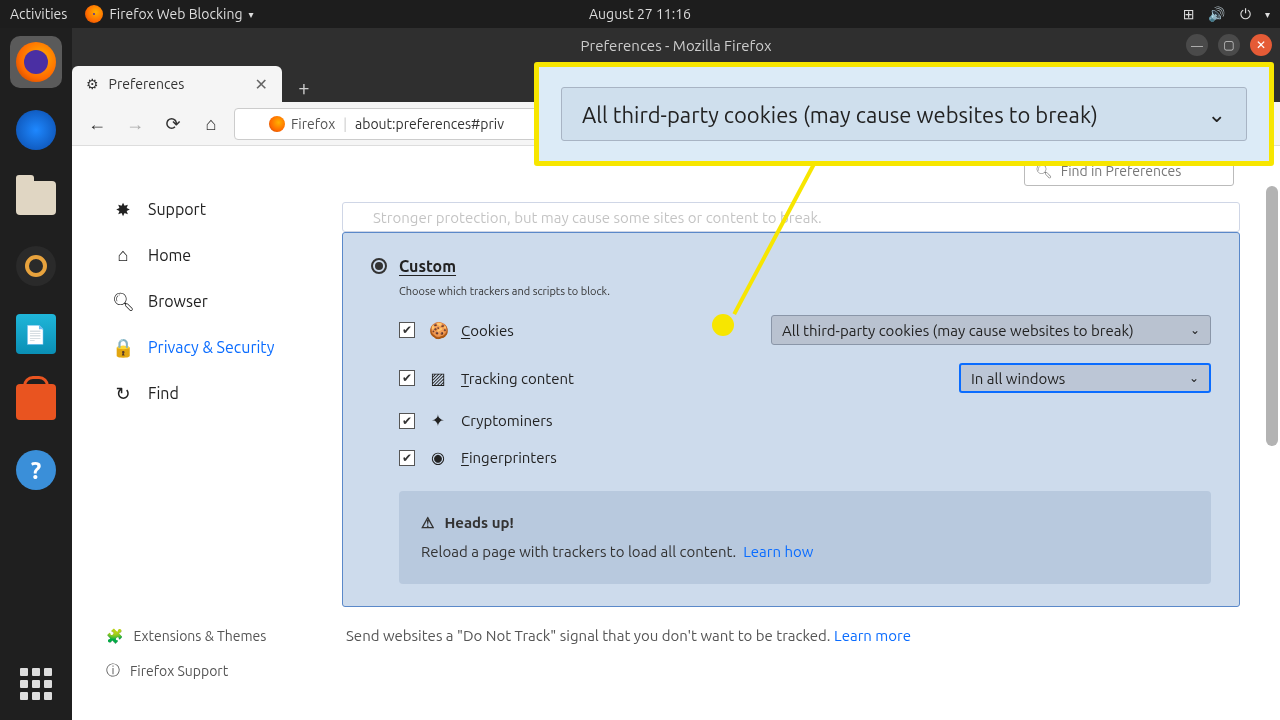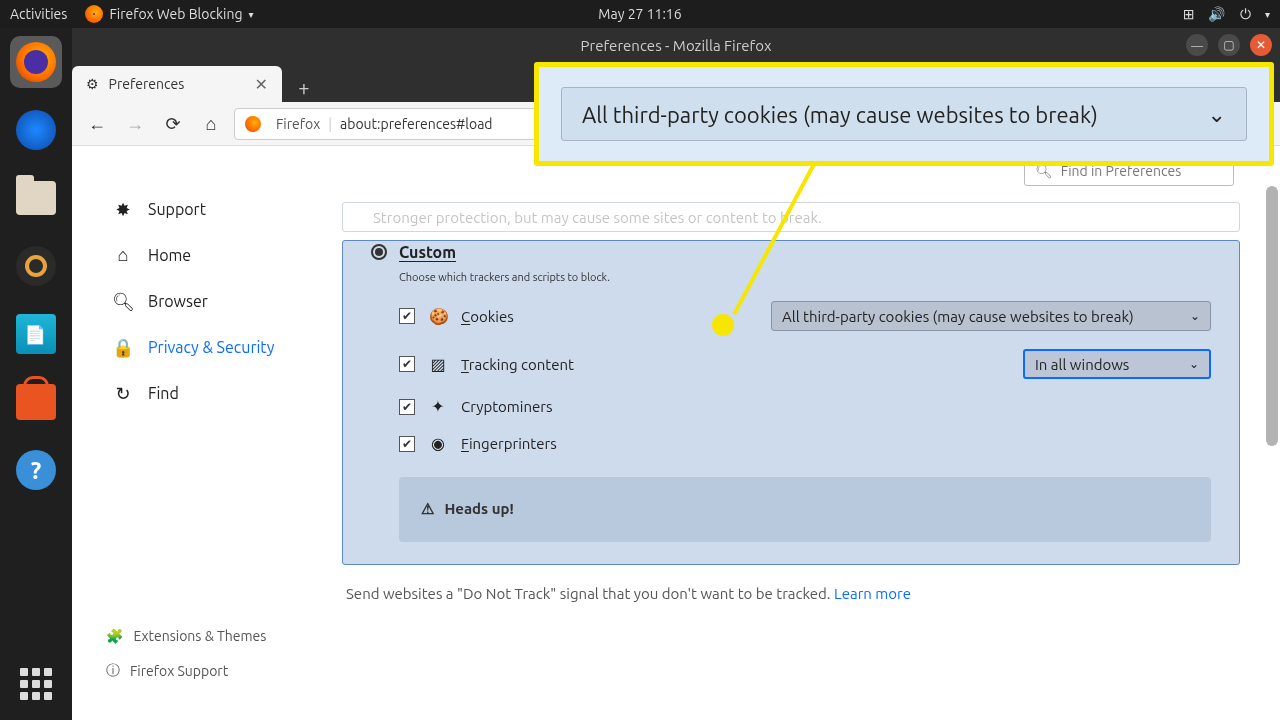--- a/index.html
+++ b/index.html
@@ -41,52 +41,52 @@
 .tabstrip { height:40px; background:#2f2f2f; display:flex; align-items:flex-end;}
 .tab { height:36px; background:#f5f5f5; border-radius:6px 6px 0 0; display:flex; align-items:center; padding:0 14px; gap:10px; min-width:210px; color:#333; font-size:14px;}
 .tab .close-tab { margin-left:auto; color:#666; font-size:16px;}
 .newtab { width:36px; height:30px; color:#ccc; display:flex; align-items:center; justify-content:center; font-size:20px; margin-left:4px; border-radius:4px;}
 
 
 .navbar { height:44px; background:#f5f5f5; border-bottom:1px solid #ddd; display:flex; align-items:center; padding:0 10px; gap:8px;}
 .nav-btn { width:30px; height:30px; border-radius:4px; display:flex; align-items:center; justify-content:center; color:#333; font-size:18px;}
 .nav-btn.disabled{ color:#aaa; }
 .urlbar { flex:1; height:32px; background:#fff; border:1px solid #ccc; border-radius:4px; display:flex; align-items:center; padding:0 10px; gap:8px; color:#555; font-size:14px;}
-.urlbar .fx { display:flex; gap:15px;}
+.urlbar .fx { display:flex; gap:6px;margin-left:24px;}
 .url-path { color:#333; }
 
 
 .content { flex:1; display:flex; overflow:hidden; position:relative; background:#fff;}
 .scrollbar { position:absolute; right:2px; top:40px; width:12px; height:260px; background:#b3b3b3; border-radius:6px;}
 .sidebar { width:260px; padding:40px 10px 20px 34px; display:flex; flex-direction:column; font-size:16px; color:#222;}
 .side-item { display:flex; align-items:center; gap:14px; height:46px; border-radius:4px; padding:0 6px; cursor:default;}
 .side-item.active { color:#0a6cff; }
 .side-item .icon { width:22px; text-align:center; font-size:18px;}
 .side-footer { margin-top:auto; font-size:14px; color:#555; display:flex; flex-direction:column; gap:18px; padding-bottom:20px;}
 .side-footer .row{ display:flex; align-items:center; gap:10px;}
 
 .main { flex:1; padding:0 40px 0 10px; position:relative;}
 .find-box { position:absolute; right:46px; top:10px; width:210px; height:30px; border:1px solid #bbb; border-radius:3px; background:#fff; display:flex; align-items:center; padding:0 10px; gap:8px; color:#777; font-size:14px;}
 
 .strip-top { margin-top:56px; height:30px; border:1px solid #cfd6e6; background:#fff; border-radius:3px; display:flex; align-items:center; padding:0 30px; color:#555; font-size:15px; overflow:hidden;}
 
-.custom-panel { margin-top:8px; border:1px solid #5a88c9; background:#cddbec; border-radius:3px; padding:2px 28px 22px;}
+.custom-panel { border:1px solid #5a88c9; background:#cddbec; border-radius:3px; padding:24px 28px 22px;}
 .radio-row { display:flex; align-items:center; gap:12px; font-size:16px; color:#222;}
 .radio-dot { width:16px; height:16px; border-radius:50%; border:2px solid #333; display:flex; align-items:center; justify-content:center;}
 .radio-dot::after{ content:""; width:8px; height:8px; background:#333; border-radius:50%;}
 .custom-title { font-weight:600; text-decoration: underline; text-underline-offset:3px; text-decoration-thickness:1px;}
 .subtext { margin:10px 0 16px 28px; font-size:11px; color:#333;}
 .opt-row { display:flex; align-items:center; gap:14px; margin:18px 0 18px 28px; font-size:15px; color:#222;}
 .chk { width:16px; height:16px; border:1.5px solid #555; background:#fff; display:flex; align-items:center; justify-content:center; font-size:12px; color:#333;}
 .opt-icon { width:18px; font-size:16px; color:#222; text-align:center;}
 .access { text-decoration: underline; text-underline-offset:2px;}
 .dd { margin-left:auto; background:#b9c2d0; border:1px solid #8a96a8; height:30px; border-radius:3px; display:flex; align-items:center; padding:0 10px; gap:10px; font-size:15px; color:#222;}
 .dd .chev{ margin-left:10px; font-size:12px;}
 .dd.cookies { width:440px; justify-content:space-between;}
-.dd.tracking{ width:188px; border:2px solid #0a6cff; background:#bcc6d6; justify-content:space-between;}
+.dd.tracking{ width:252px; border:2px solid #0a6cff; background:#bcc6d6; justify-content:space-between;}
 .headsup { margin:24px 0 0 28px; background:#b8c9de; border-radius:4px; padding:18px 22px; font-size:15px; color:#333; line-height:1.9;}
 .headsup .h-title{ font-weight:600; display:flex; align-items:center; gap:10px;}
 .link{ color:#0a6cff; }
 
 .footer-text { margin-top:20px; color:#555; padding:0 0 0 4px; font-size:15px;}
 
 
 .callout { position:absolute; left:534px; top:62px; width:740px; height:104px; background:#dcebf7; border:5px solid #f7e600; border-radius:3px; display:flex; align-items:center; padding:0 22px; z-index:50;}
 .callout-dd { flex:1; background:#cfdfed; border:1px solid #a8b4c4; height:54px; border-radius:3px; display:flex; align-items:center; justify-content:space-between; padding:0 20px; font-size:22px; color:#222;}
 .callout-line { position:absolute; left:812px; top:164px; width:4px; height:170px; background:#f7e600; transform:rotate(28deg); transform-origin:top; z-index:49;}
@@ -95,21 +95,21 @@
 </head>
 <body>
 
 <div class="topbar">
   <span>Activities</span>
   <span class="appmenu">
     <span class="firefox-icon" style="width:18px;height:18px;"></span>
     <span>Firefox Web Blocking</span>
     <span class="dropdown-tri">▾</span>
   </span>
-  <span class="center">May 27  11:16</span>
+  <span class="center">August 27  11:16</span>
   <div class="right">
     <span>⊞</span>
     <span>🔊</span>
     <span>⏻</span>
     <span class="dropdown-tri">▾</span>
   </div>
 </div>
 
 <div class="dock">
   <div class="dock-item active">
@@ -169,21 +169,21 @@
     <div class="nav-btn">←</div>
     <div class="nav-btn disabled">→</div>
     <div class="nav-btn">⟳</div>
     <div class="nav-btn">⌂</div>
     <div class="urlbar">
       <span class="fx">
           <span class="firefox-icon" style="width:16px;height:16px;"></span>
           <span>Firefox</span>
         </span>
       <span style="color:#ccc;">|</span>
-      <span class="url-path">about:preferences#load</span>
+      <span class="url-path">about:preferences#priv</span>
     </div>
   </div>
 
   <div class="content">
     <div class="scrollbar"></div>
     <div class="sidebar">
       <div class="side-item">
           <span class="icon">✸</span>
           <span>Support</span>
         </div>
@@ -262,20 +262,21 @@
           <span class="chk">✔</span>
           <span class="opt-icon">◉</span>
           <span><span class="access">F</span>ingerprinters</span>
         </div>
 
         <div class="headsup">
           <div class="h-title">
               <span>⚠</span>
               <span>Heads up!</span>
             </div>
+          <div><span>Reload a page with trackers to load all content.</span>&nbsp;&nbsp;<span class="link">Learn how</span></div>
         </div>
       </div>
 
       <div class="footer-text">
         <span>Send websites a "Do Not Track" signal that you don't want to be tracked.</span> <span class="link">Learn more</span>
       </div>
     </div>
   </div>
 </div>
 

